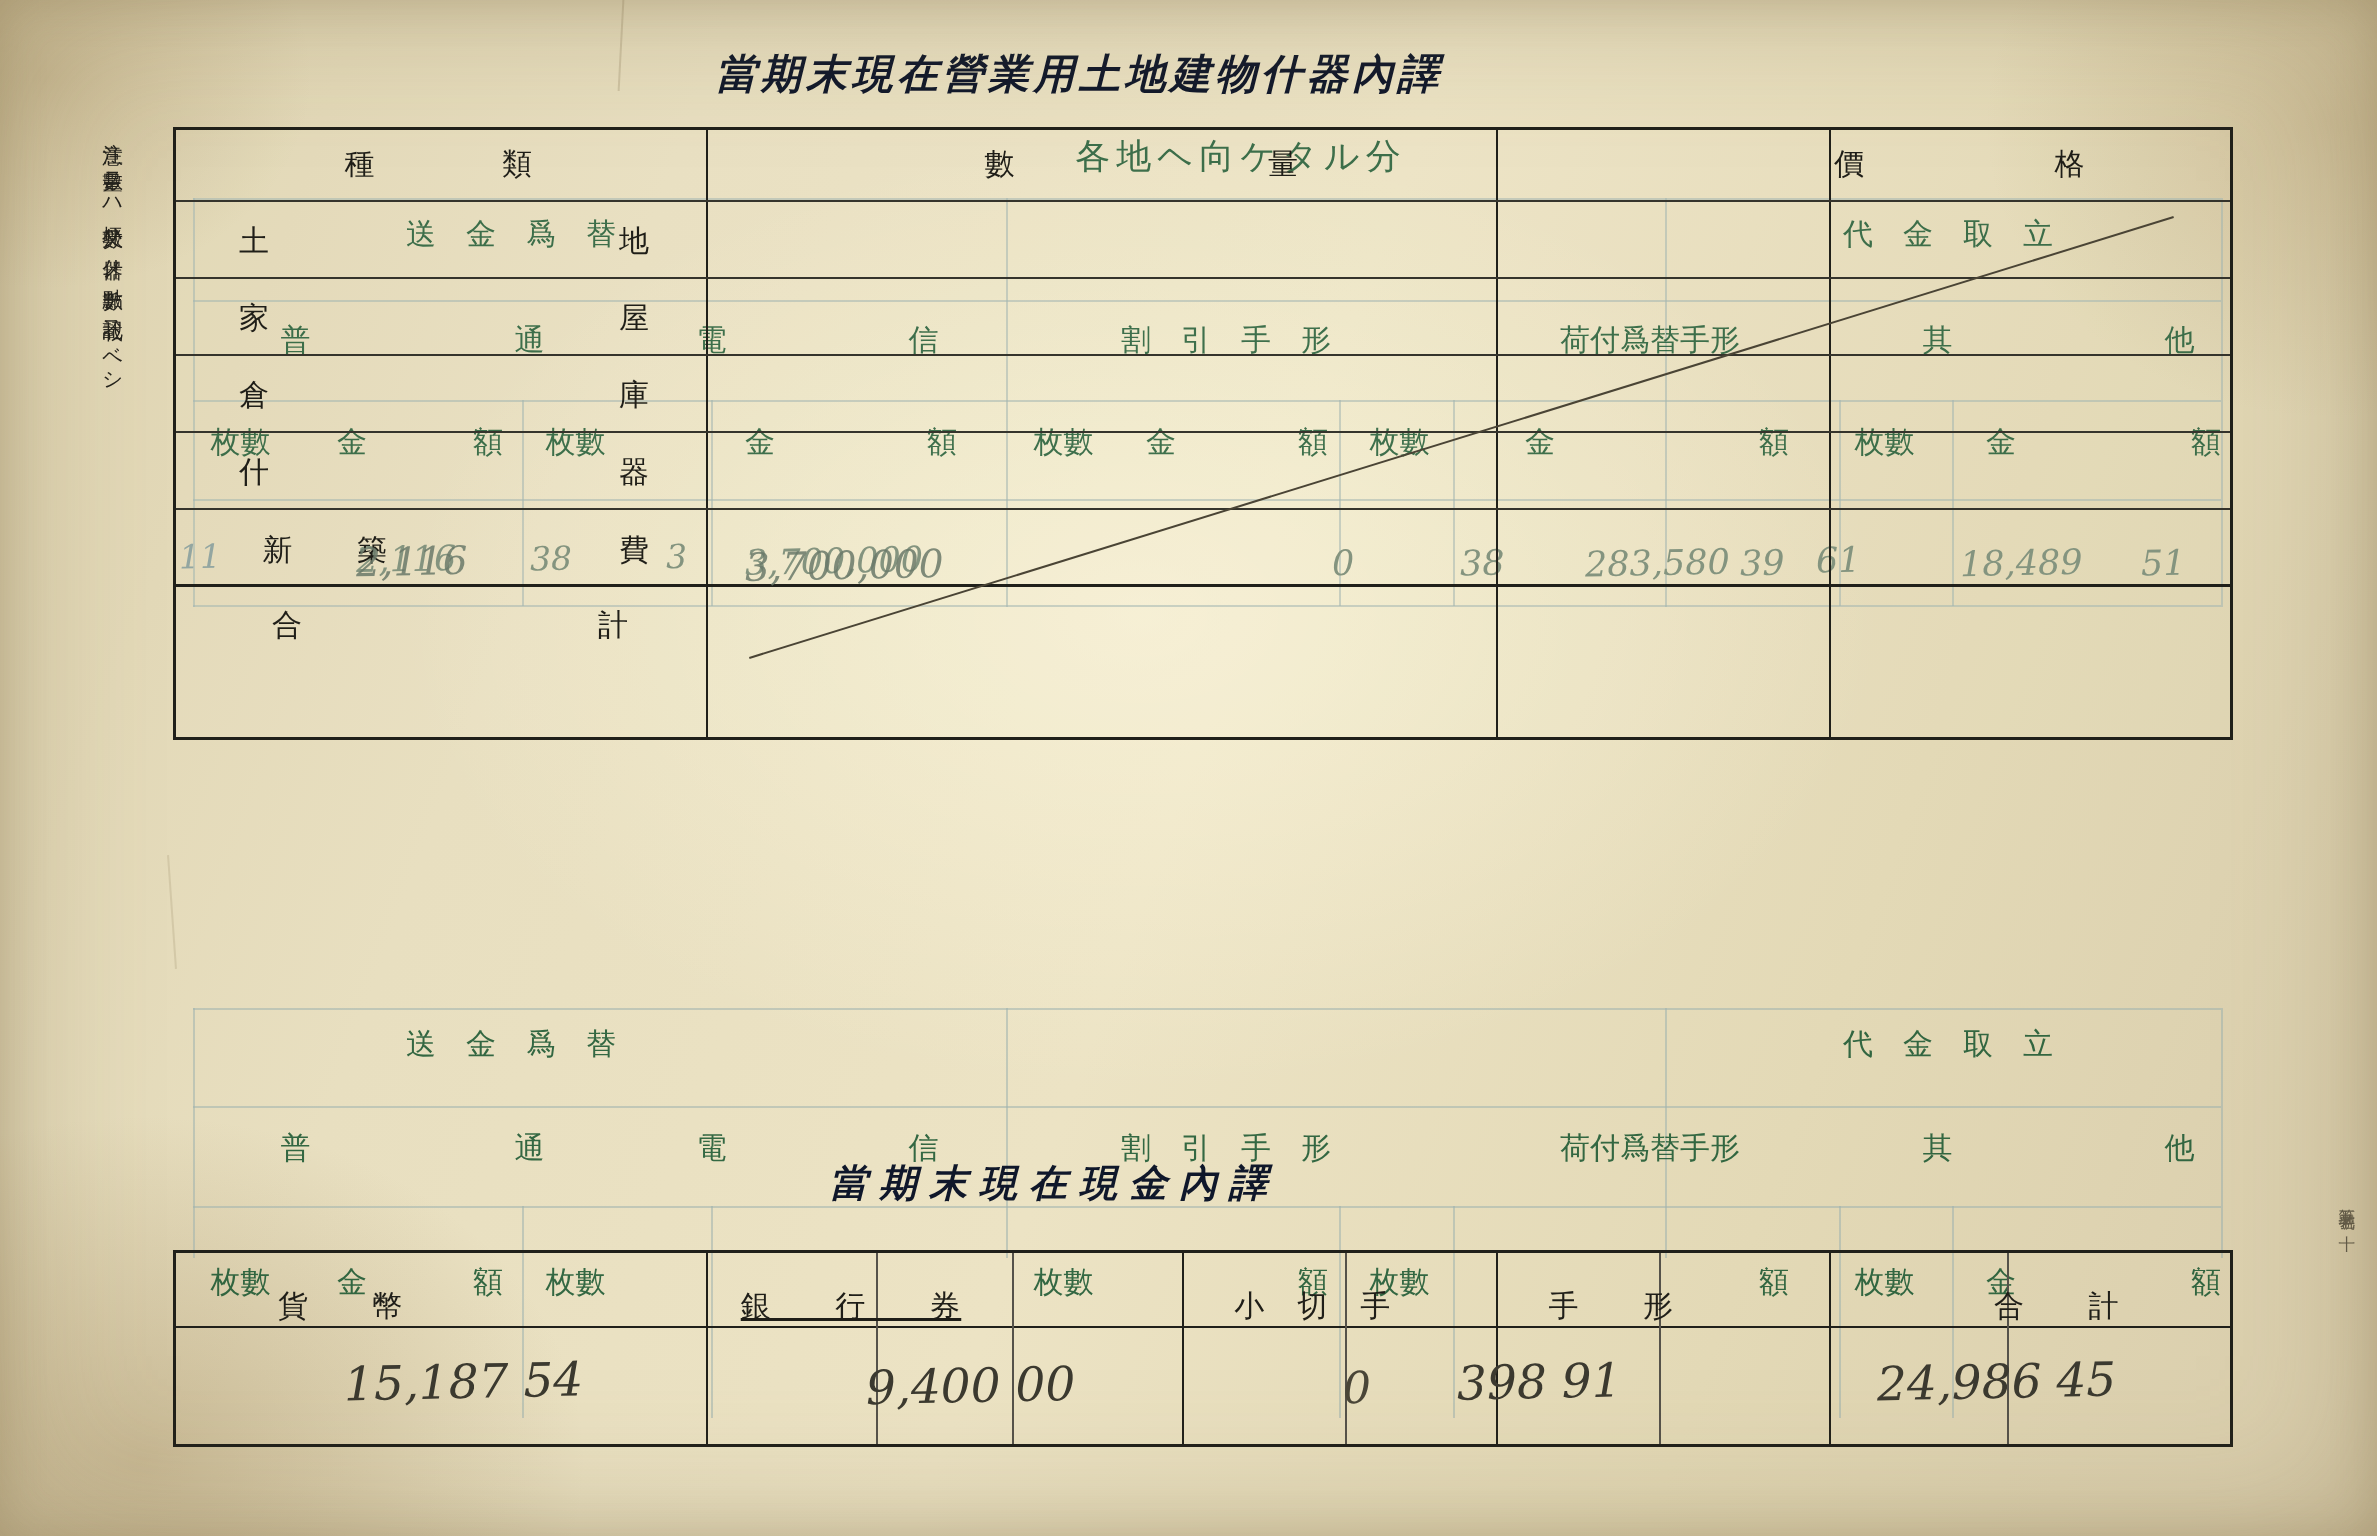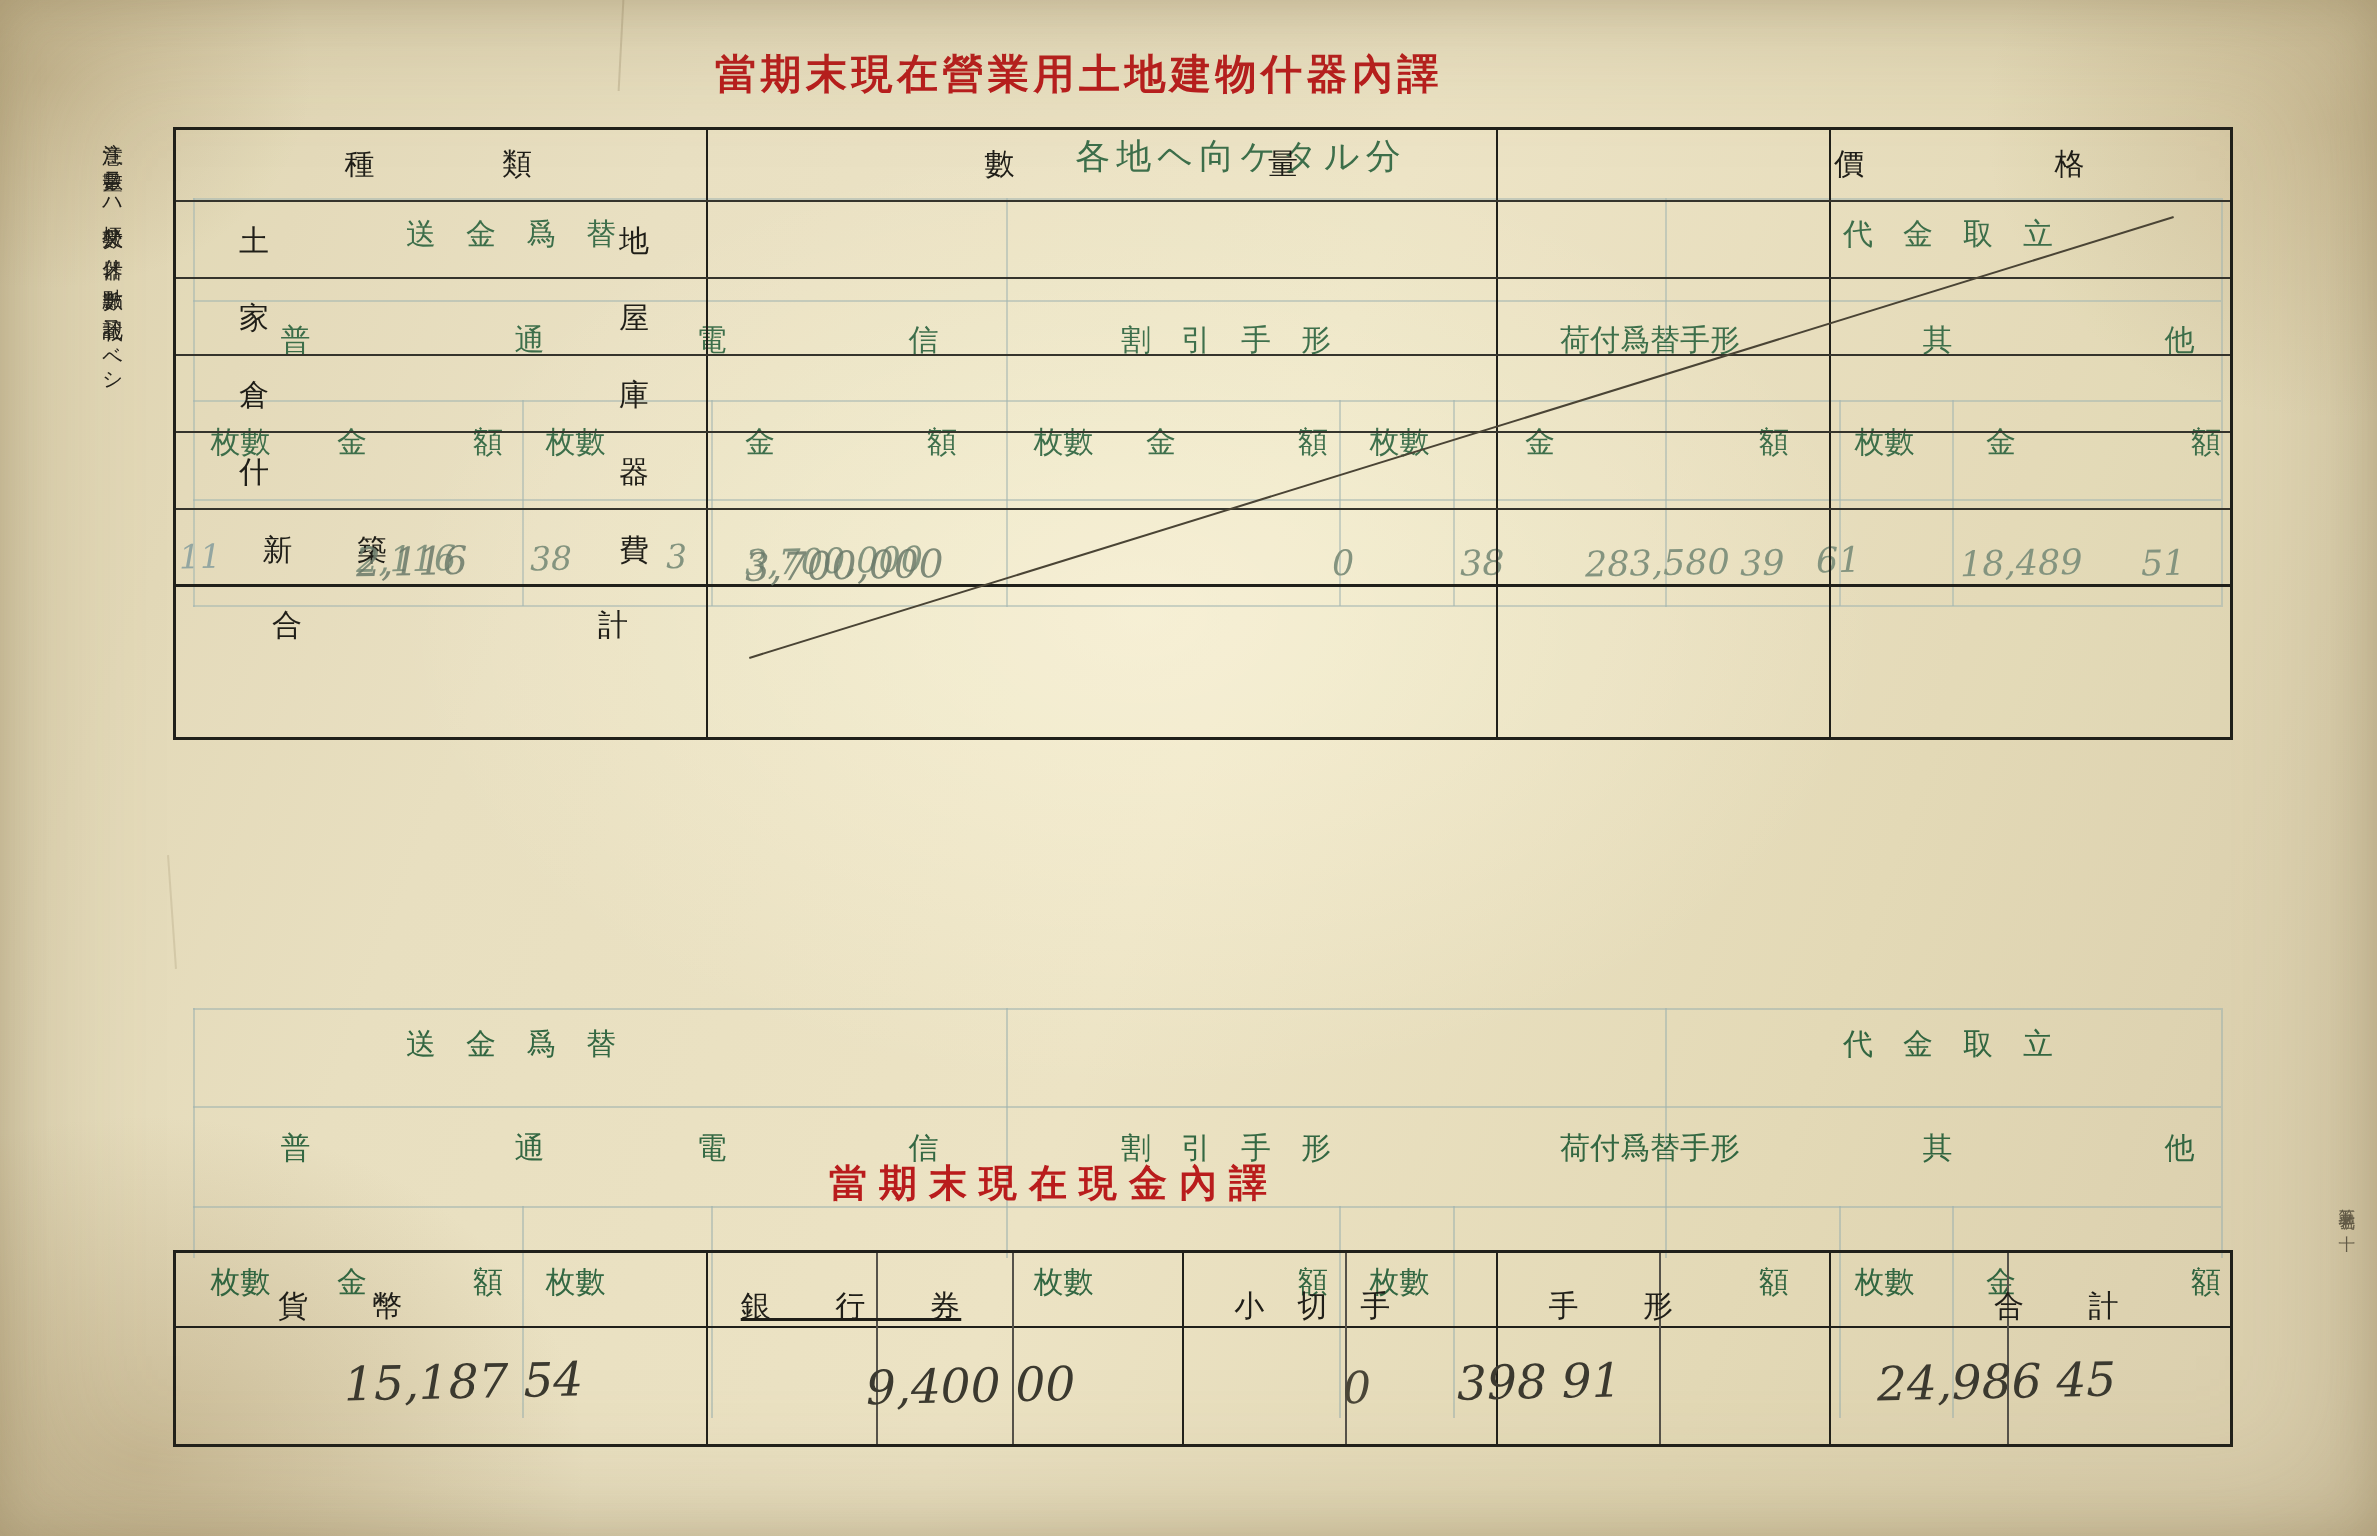--- a/index.html
+++ b/index.html
@@ -57,24 +57,25 @@
   #t2 .vline{position:absolute;top:0;bottom:0;width:2.3px;background:#20201a;}
   #t2 .hline{position:absolute;left:0;right:0;height:2.3px;background:#20201a;}
 
   
   .gline{position:absolute;background:#9fb2ae;opacity:.55;}
   .gtext{position:absolute;color:#14532d;opacity:.85;font-size:30px;display:flex;align-items:center;justify-content:space-around;}
 
   .title{
     position:absolute;
     font-size:41px;
-    color:#b91c1c;
+    color:#0f172a;
     letter-spacing:4.5px;
     white-space:nowrap;
     font-weight:600;
+    font-style:italic;
   }
   .note{
     position:absolute;
     writing-mode:vertical-rl;
     font-size:20.4px;
     line-height:1.45;
     color:#23221c;
     letter-spacing:2.3px;
   }
   .handwrite{

